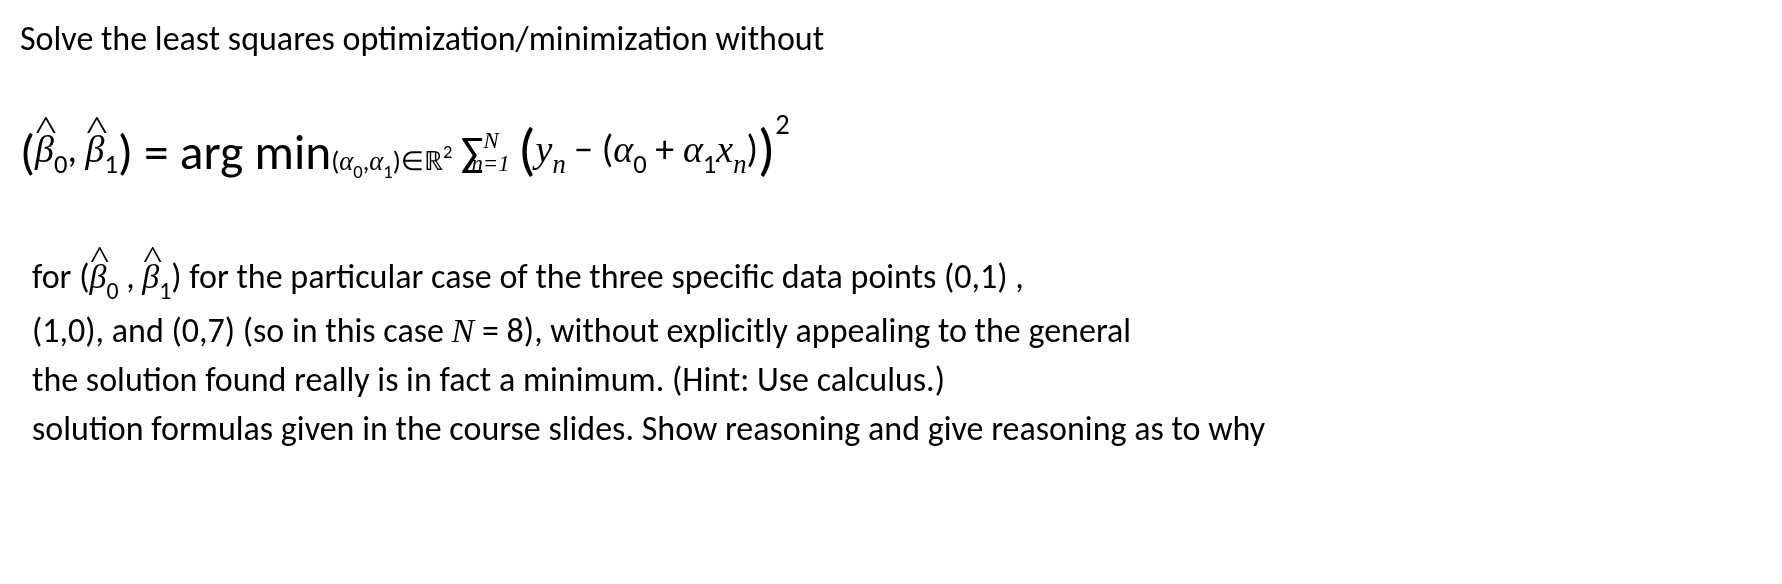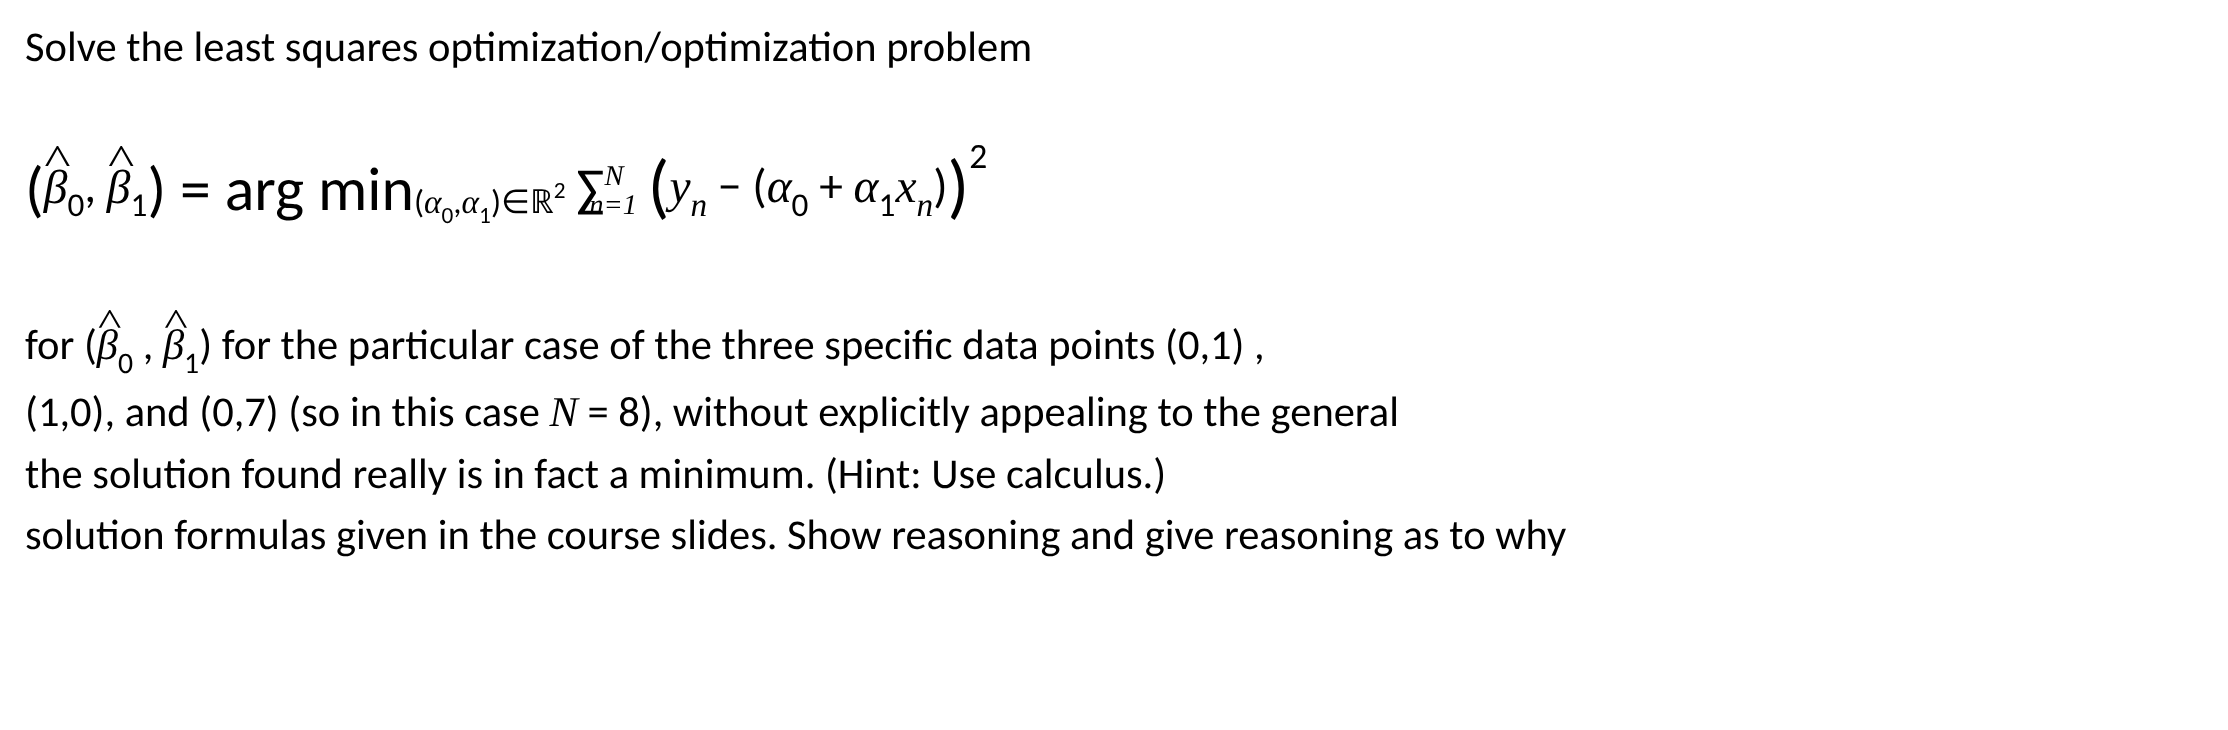--- a/index.html
+++ b/index.html
@@ -21,20 +21,21 @@
       margin-bottom: 50px;
     }
     .equation-block {
       text-align: left;
       margin-bottom: 60px;
       font-size: 38px;
       padding-right: 240px;
     }
     .paragraph {
       line-height: 1.45;
+      margin-left: 12px;
     }
     .math-italic {
       font-style: italic;
       font-family: 'Cambria Math', 'Times New Roman', serif;
     }
     .hat {
       position: relative;
       display: inline-block;
     }
     .hat::before {
@@ -94,21 +95,21 @@
       font-size: 0.75em;
       vertical-align: super;
       position: relative;
       top: -0.5em;
     }
   </style>
 </head>
 <body>
 
 <div class="line1">
-  <span>Solve the least squares optimization/optimization problem</span>
+  <span>Solve the least squares optimization/minimization without</span>
 </div>
 
 <div class="equation-block">
   <span class="bigparen">(</span><span class="math-italic hat">β</span><span class="sub">0</span><span>, </span><span class="math-italic hat">β</span><span class="sub">1</span><span class="bigparen">) = arg min</span><span class="argmin-sub"><span>(</span><span class="math-italic">α</span><span class="sub">0</span><span>,</span><span class="math-italic">α</span><span class="sub">1</span><span>)∈</span><span class="dbl">ℝ</span><span class="sup">2</span></span>
   <span> </span>
   <span class="sum">∑</span><span class="sum-upper math-italic">N</span><span class="sum-lower math-italic">n=1</span>
   <span> </span>
   <span class="bigparen-outer">(</span><span class="math-italic">y</span><span class="sub math-italic">n</span><span> − (</span><span class="math-italic">α</span><span class="sub">0</span><span> + </span><span class="math-italic">α</span><span class="sub">1</span><span class="math-italic">x</span><span class="sub math-italic">n</span><span>)</span><span class="bigparen-outer">)</span><span class="eq-super2">2</span>
 </div>
 

